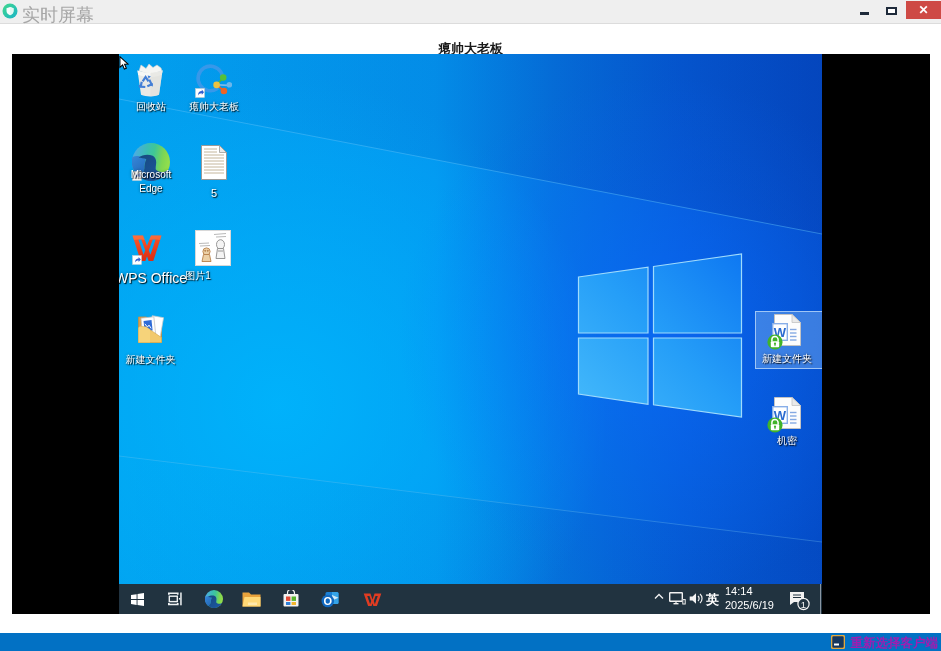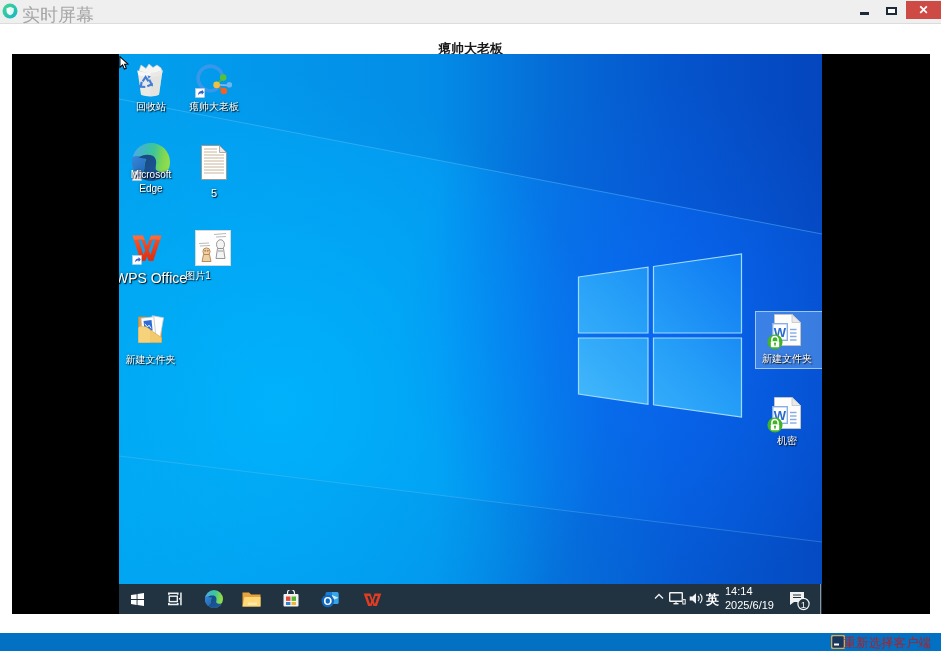--- a/index.html
+++ b/index.html
@@ -8,21 +8,21 @@
 #title-text{left:22px;top:3px;font-size:18px;color:#a6a6a6}
 #btn-min{left:860px;top:12px;width:9px;height:3px;background:#1e2a3a}
 #btn-max{left:886px;top:7px;width:7px;height:4px;border:2px solid #1e2a3a;background:#fff}
 #btn-close{left:906px;top:1px;width:35px;height:18px;background:#ce4a45;color:#fff;text-align:center;font-size:12px;font-weight:bold;line-height:18px}
 #caption{left:0;top:40px;width:941px;text-align:center;font-size:13px;font-weight:bold;color:#1a1a1a}
 #screen{left:12px;top:54px;width:918px;height:560px;background:#000}
 #desktop{left:119px;top:54px;width:703px;height:560px;overflow:hidden}
 .dlabel{position:absolute;color:#fff;font-size:10px;text-align:center;text-shadow:1px 1px 1px rgba(0,0,0,0.9),0 0 3px rgba(0,0,0,0.45);white-space:nowrap}
 #taskbar{left:0;top:530px;width:703px;height:30px;background:#213340}
 #bottombar{left:0;top:633px;width:941px;height:18px;background:#0271c4}
-#bb-text{right:10px;top:635px;font-size:12.5px;color:#b91c1c;font-weight:normal}
+#bb-text{right:3px;top:635px;font-size:12.5px;color:#a21caf;font-weight:bold}
 .trayt{position:absolute;color:#fff}
 </style></head>
 <body>
 <div class="abs" id="titlebar"></div>
 <svg class="abs" style="left:2px;top:3px" width="16" height="16" viewBox="0 0 16 16">
  <defs>
       <linearGradient id="tg" x1="0" y1="0" x2="1" y2="1">
   <stop offset="0" stop-color="#43d98b"></stop>
         <stop offset="1" stop-color="#17b3c9"></stop>
       </linearGradient>

